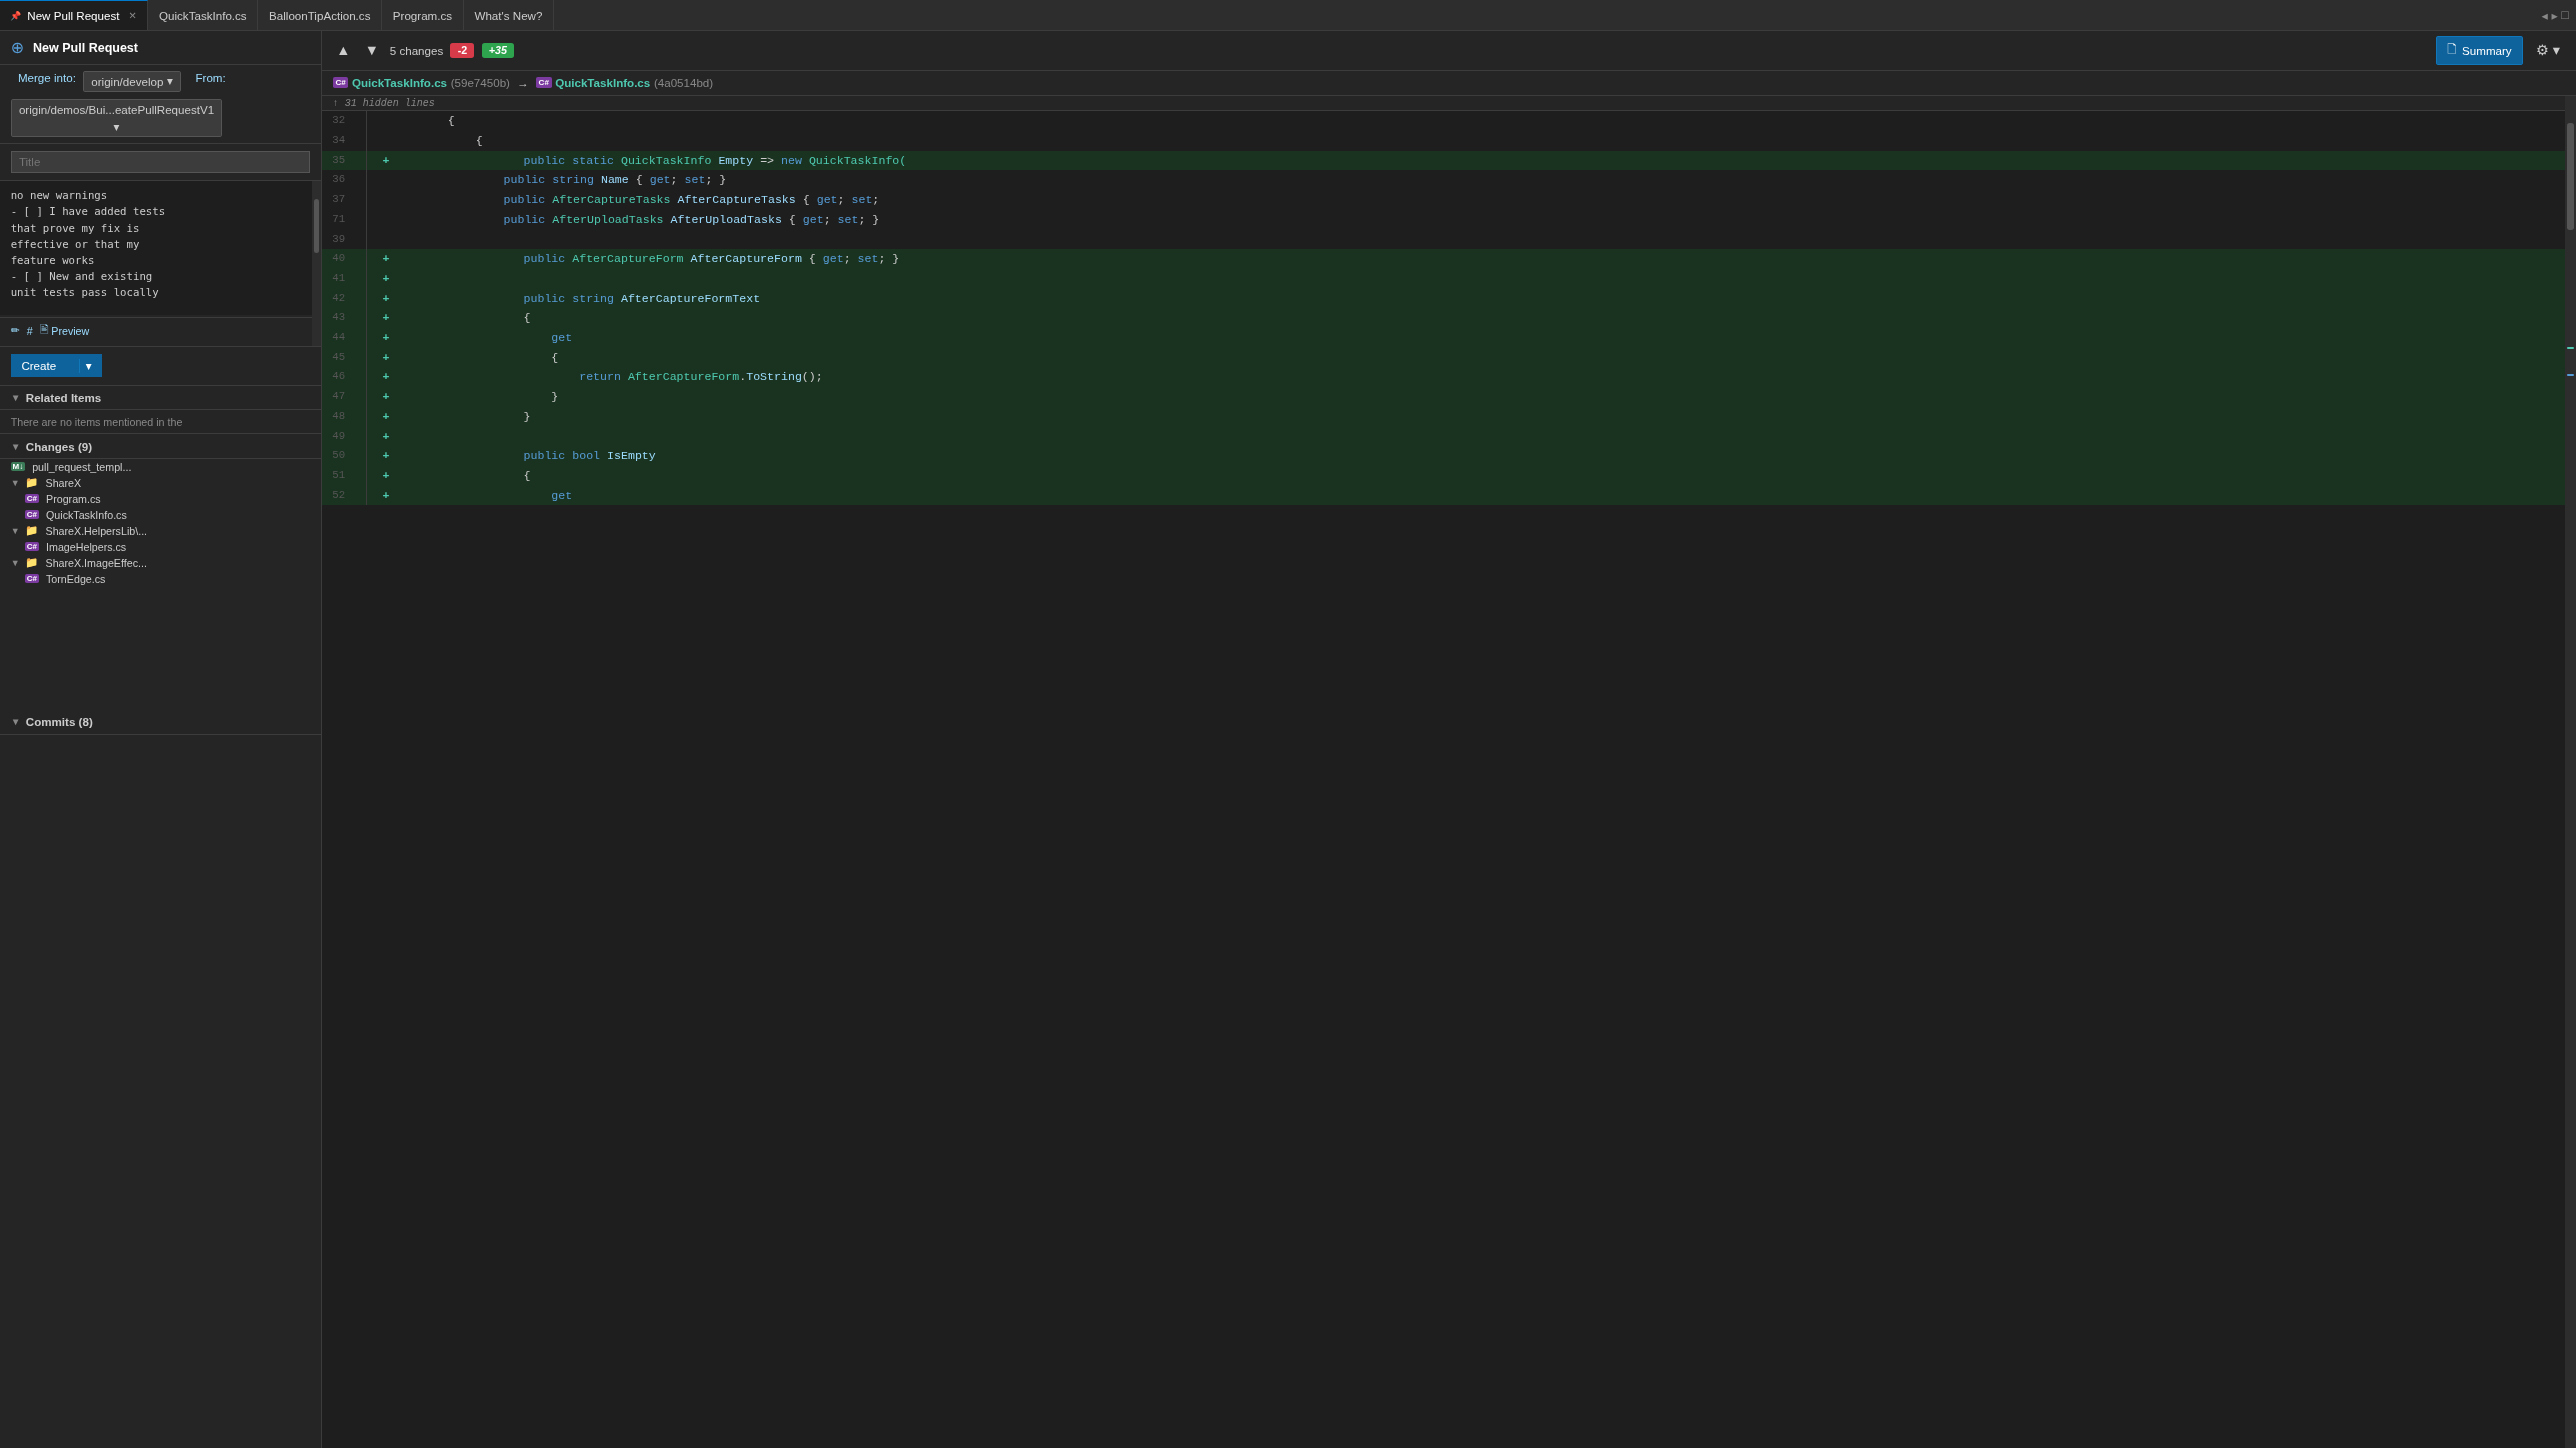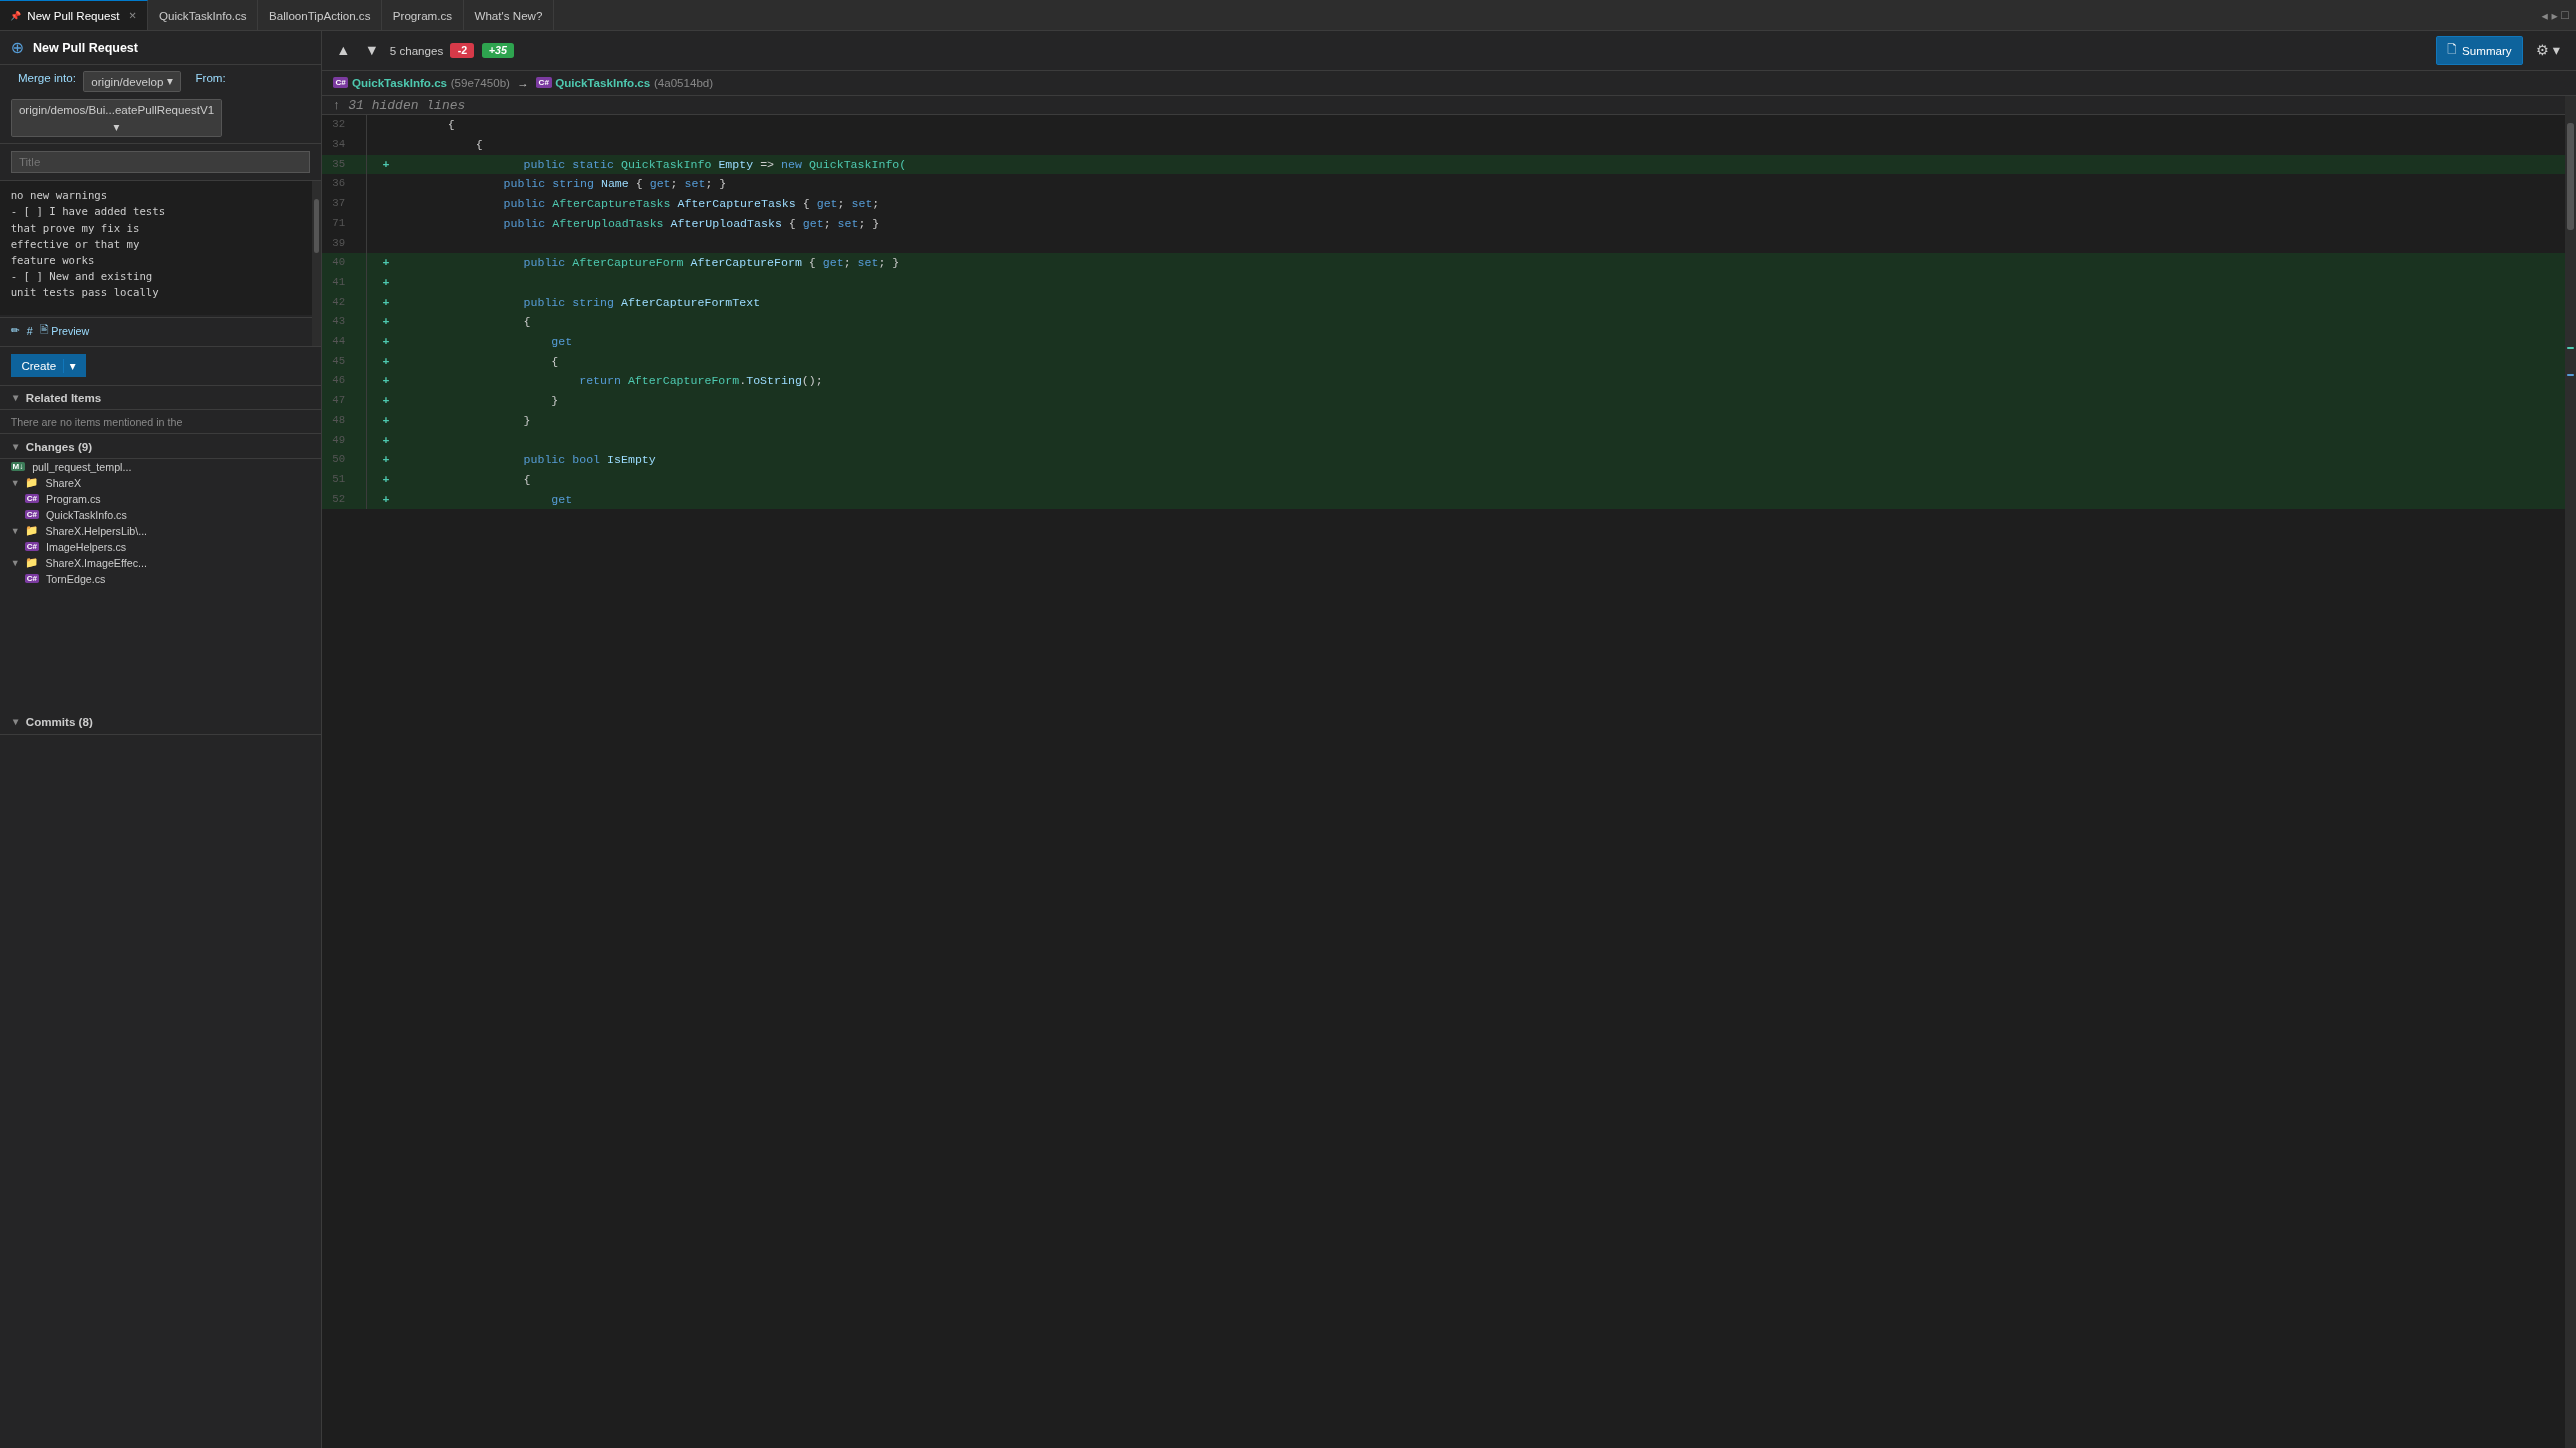--- a/index.html
+++ b/index.html
@@ -202,21 +202,21 @@
     }
     .create-btn {
       display: flex;
       align-items: center;
       background: #0e639c;
       border: none;
       color: white;
       padding: 4.5px 10.7px;
       cursor: pointer;
       font-size: 11.6px;
-      gap: 0;
+      gap: 16px;
     }
     .create-btn-main {
       padding-right: 7.2px;
     }
     .create-btn-dropdown {
       border-left: 0.9px solid #1177bb;
       padding-left: 5.4px;
       cursor: pointer;
     }
 
@@ -467,21 +467,21 @@
     }
     .section-scroll-inner::-webkit-scrollbar-track {
       background: #2d2d2d;
     }
     .section-scroll-inner::-webkit-scrollbar-thumb {
       background: #555;
     }
 
     .hidden-lines-hint {
       color: #888;
-      font-size: 13px;
+      font-size: 10px;
       font-style: italic;
       padding: 1.8px 10.7px;
       background: #252526;
       border-bottom: 0.9px solid #3c3c3c;
     }
 
     
     .diff-right-scroll {
       width: 10.7px;
       background: #2d2d2d;

